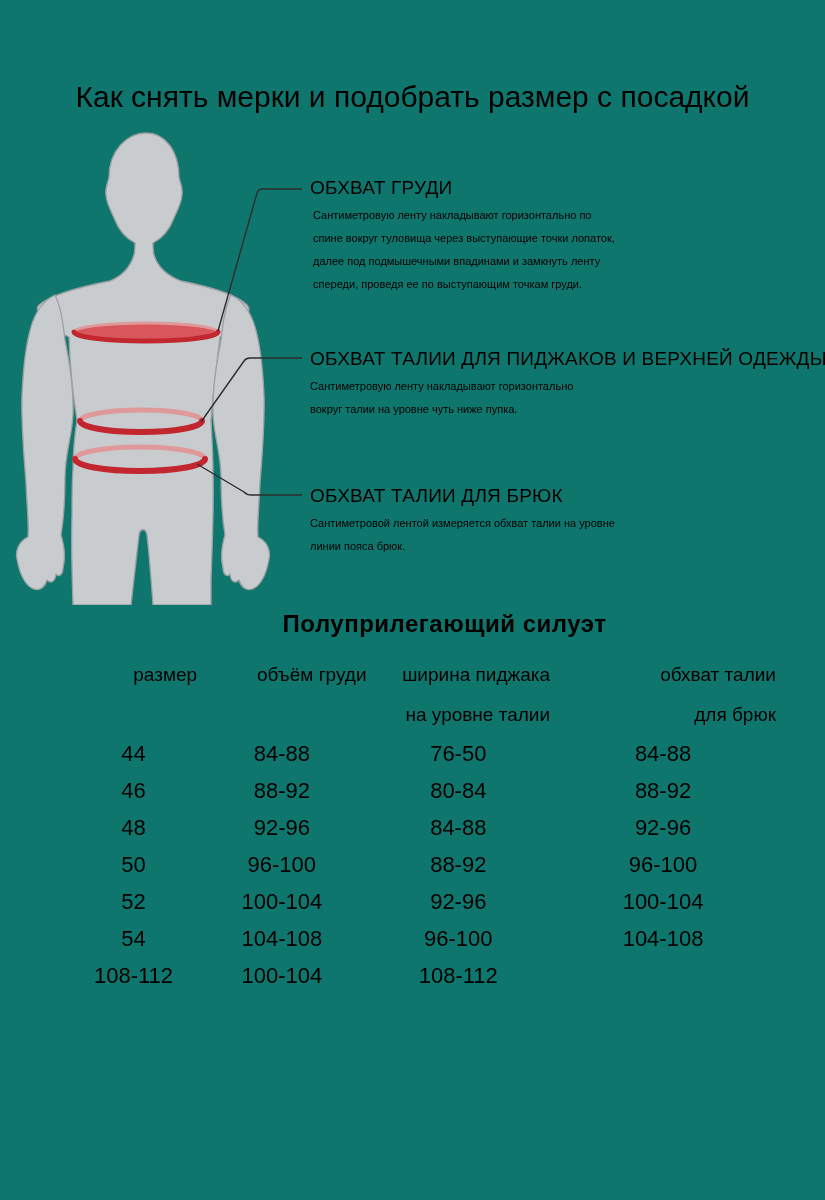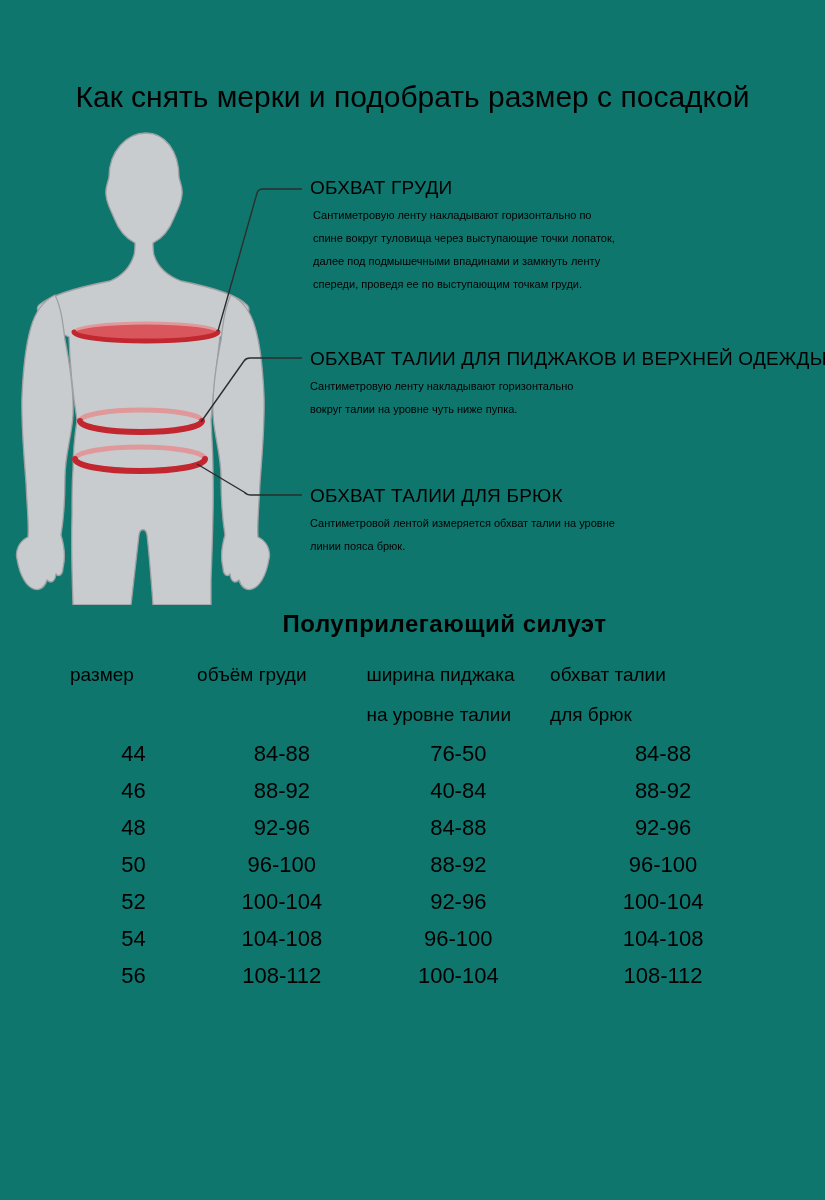--- a/index.html
+++ b/index.html
@@ -13,21 +13,21 @@
   .sect .s-head{font-size:19px;line-height:23px;white-space:nowrap;letter-spacing:.2px;}
   .sect .s-body{font-size:11px;line-height:23px;white-space:pre-line;margin-top:5px;}
   .sect1{left:310px;top:176px;width:500px;}
   .sect1 .s-body{margin-left:3px;}
   .sect2{left:310px;top:347px;width:510px;}
   .sect3{left:310px;top:484px;width:500px;}
   .tbl-title{position:absolute;top:610px;left:0;width:825px;text-align:center;
              font-size:24px;font-weight:700;letter-spacing:.5px;padding-left:32px;}
   .tbl{position:absolute;left:70px;top:655px;width:706px;}
   .thead,.trow{display:grid;grid-template-columns:18% 24% 26% 32%;}
-  .thead .th{font-size:19px;line-height:40px;height:80px;text-align:left;white-space:pre-line;}
+  .thead .th{font-size:19px;line-height:40px;height:80px;text-align:right;white-space:pre-line;}
   .trow .td{font-size:22px;line-height:37px;height:37px;text-align:center;}
 </style>
 </head>
 <body>
 
 <div class="page">
 
   <div class="page-title">Как снять мерки и подобрать размер с посадкой</div>
 
   <div class="figure-area">
@@ -151,21 +151,21 @@
     </div>
     <div class="trow">
       <div class="td">44</div>
       <div class="td">84-88</div>
       <div class="td">76-50</div>
       <div class="td">84-88</div>
     </div>
     <div class="trow">
       <div class="td">46</div>
       <div class="td">88-92</div>
-      <div class="td">40-84</div>
+      <div class="td">80-84</div>
       <div class="td">88-92</div>
     </div>
     <div class="trow">
       <div class="td">48</div>
       <div class="td">92-96</div>
       <div class="td">84-88</div>
       <div class="td">92-96</div>
     </div>
     <div class="trow">
       <div class="td">50</div>
@@ -179,20 +179,19 @@
       <div class="td">92-96</div>
       <div class="td">100-104</div>
     </div>
     <div class="trow">
       <div class="td">54</div>
       <div class="td">104-108</div>
       <div class="td">96-100</div>
       <div class="td">104-108</div>
     </div>
     <div class="trow">
-      <div class="td">56</div>
       <div class="td">108-112</div>
       <div class="td">100-104</div>
       <div class="td">108-112</div>
     </div>
   </div>
 
 </div>
 
 </body></html>

